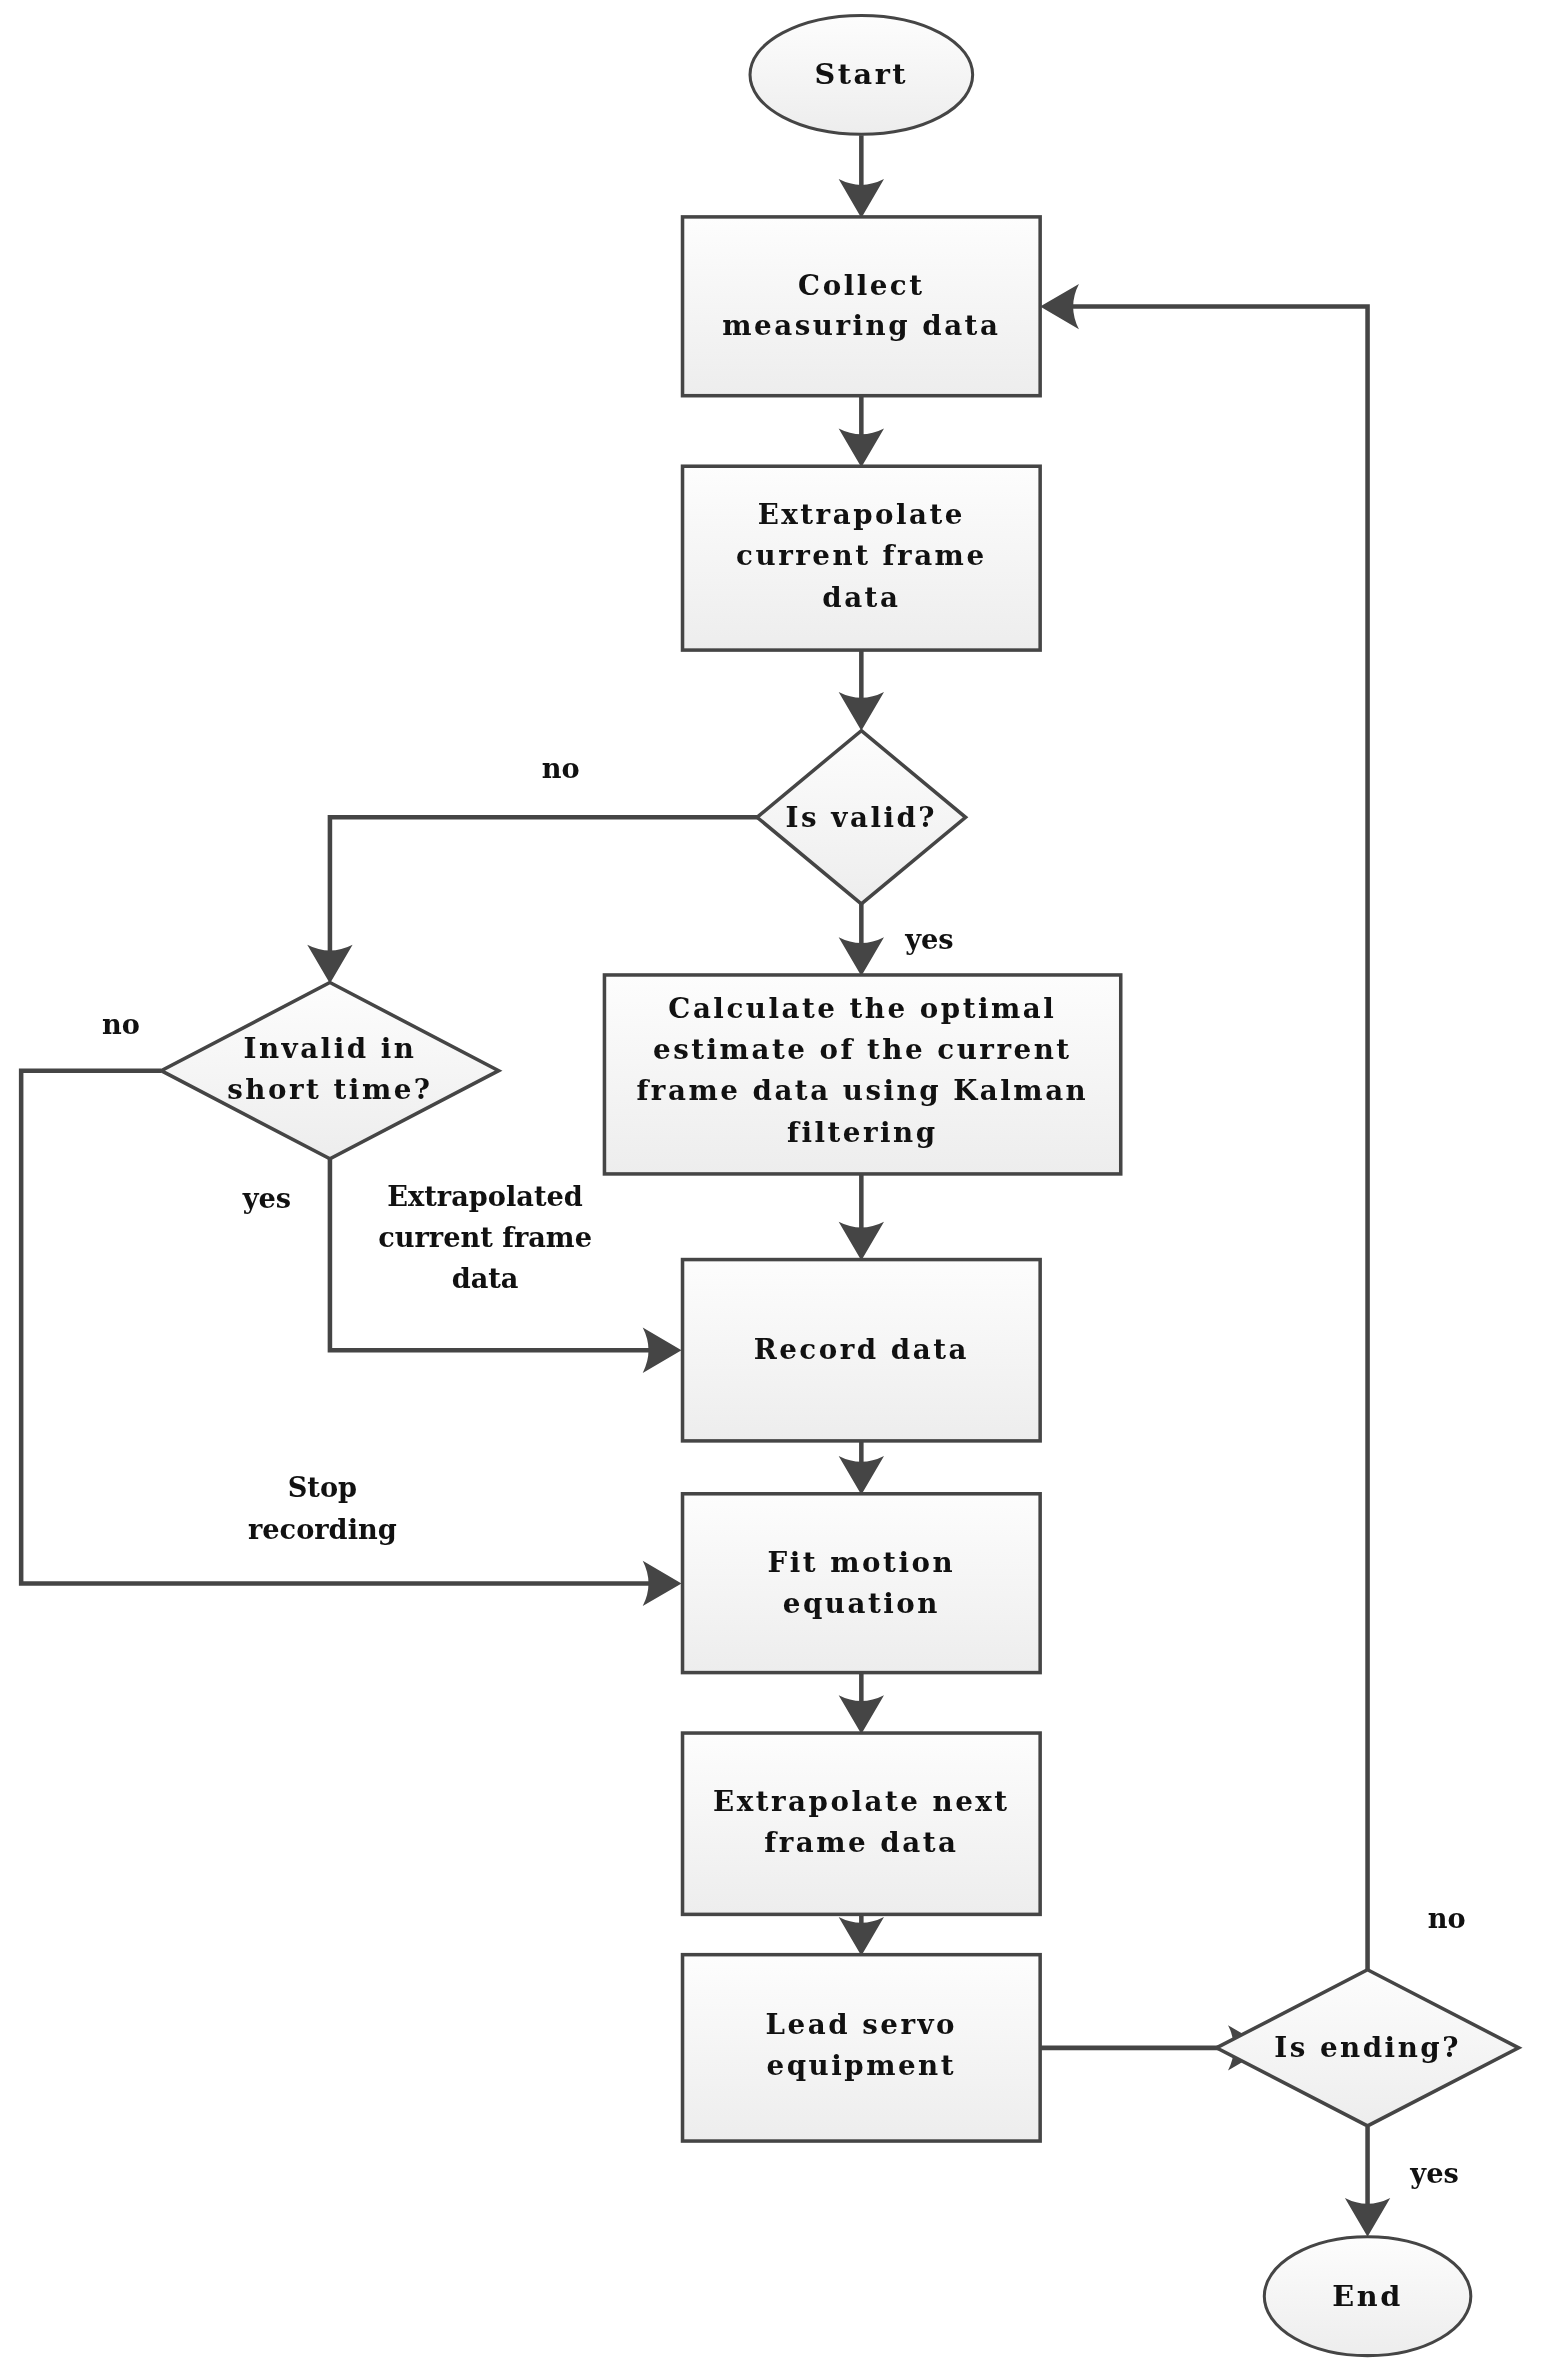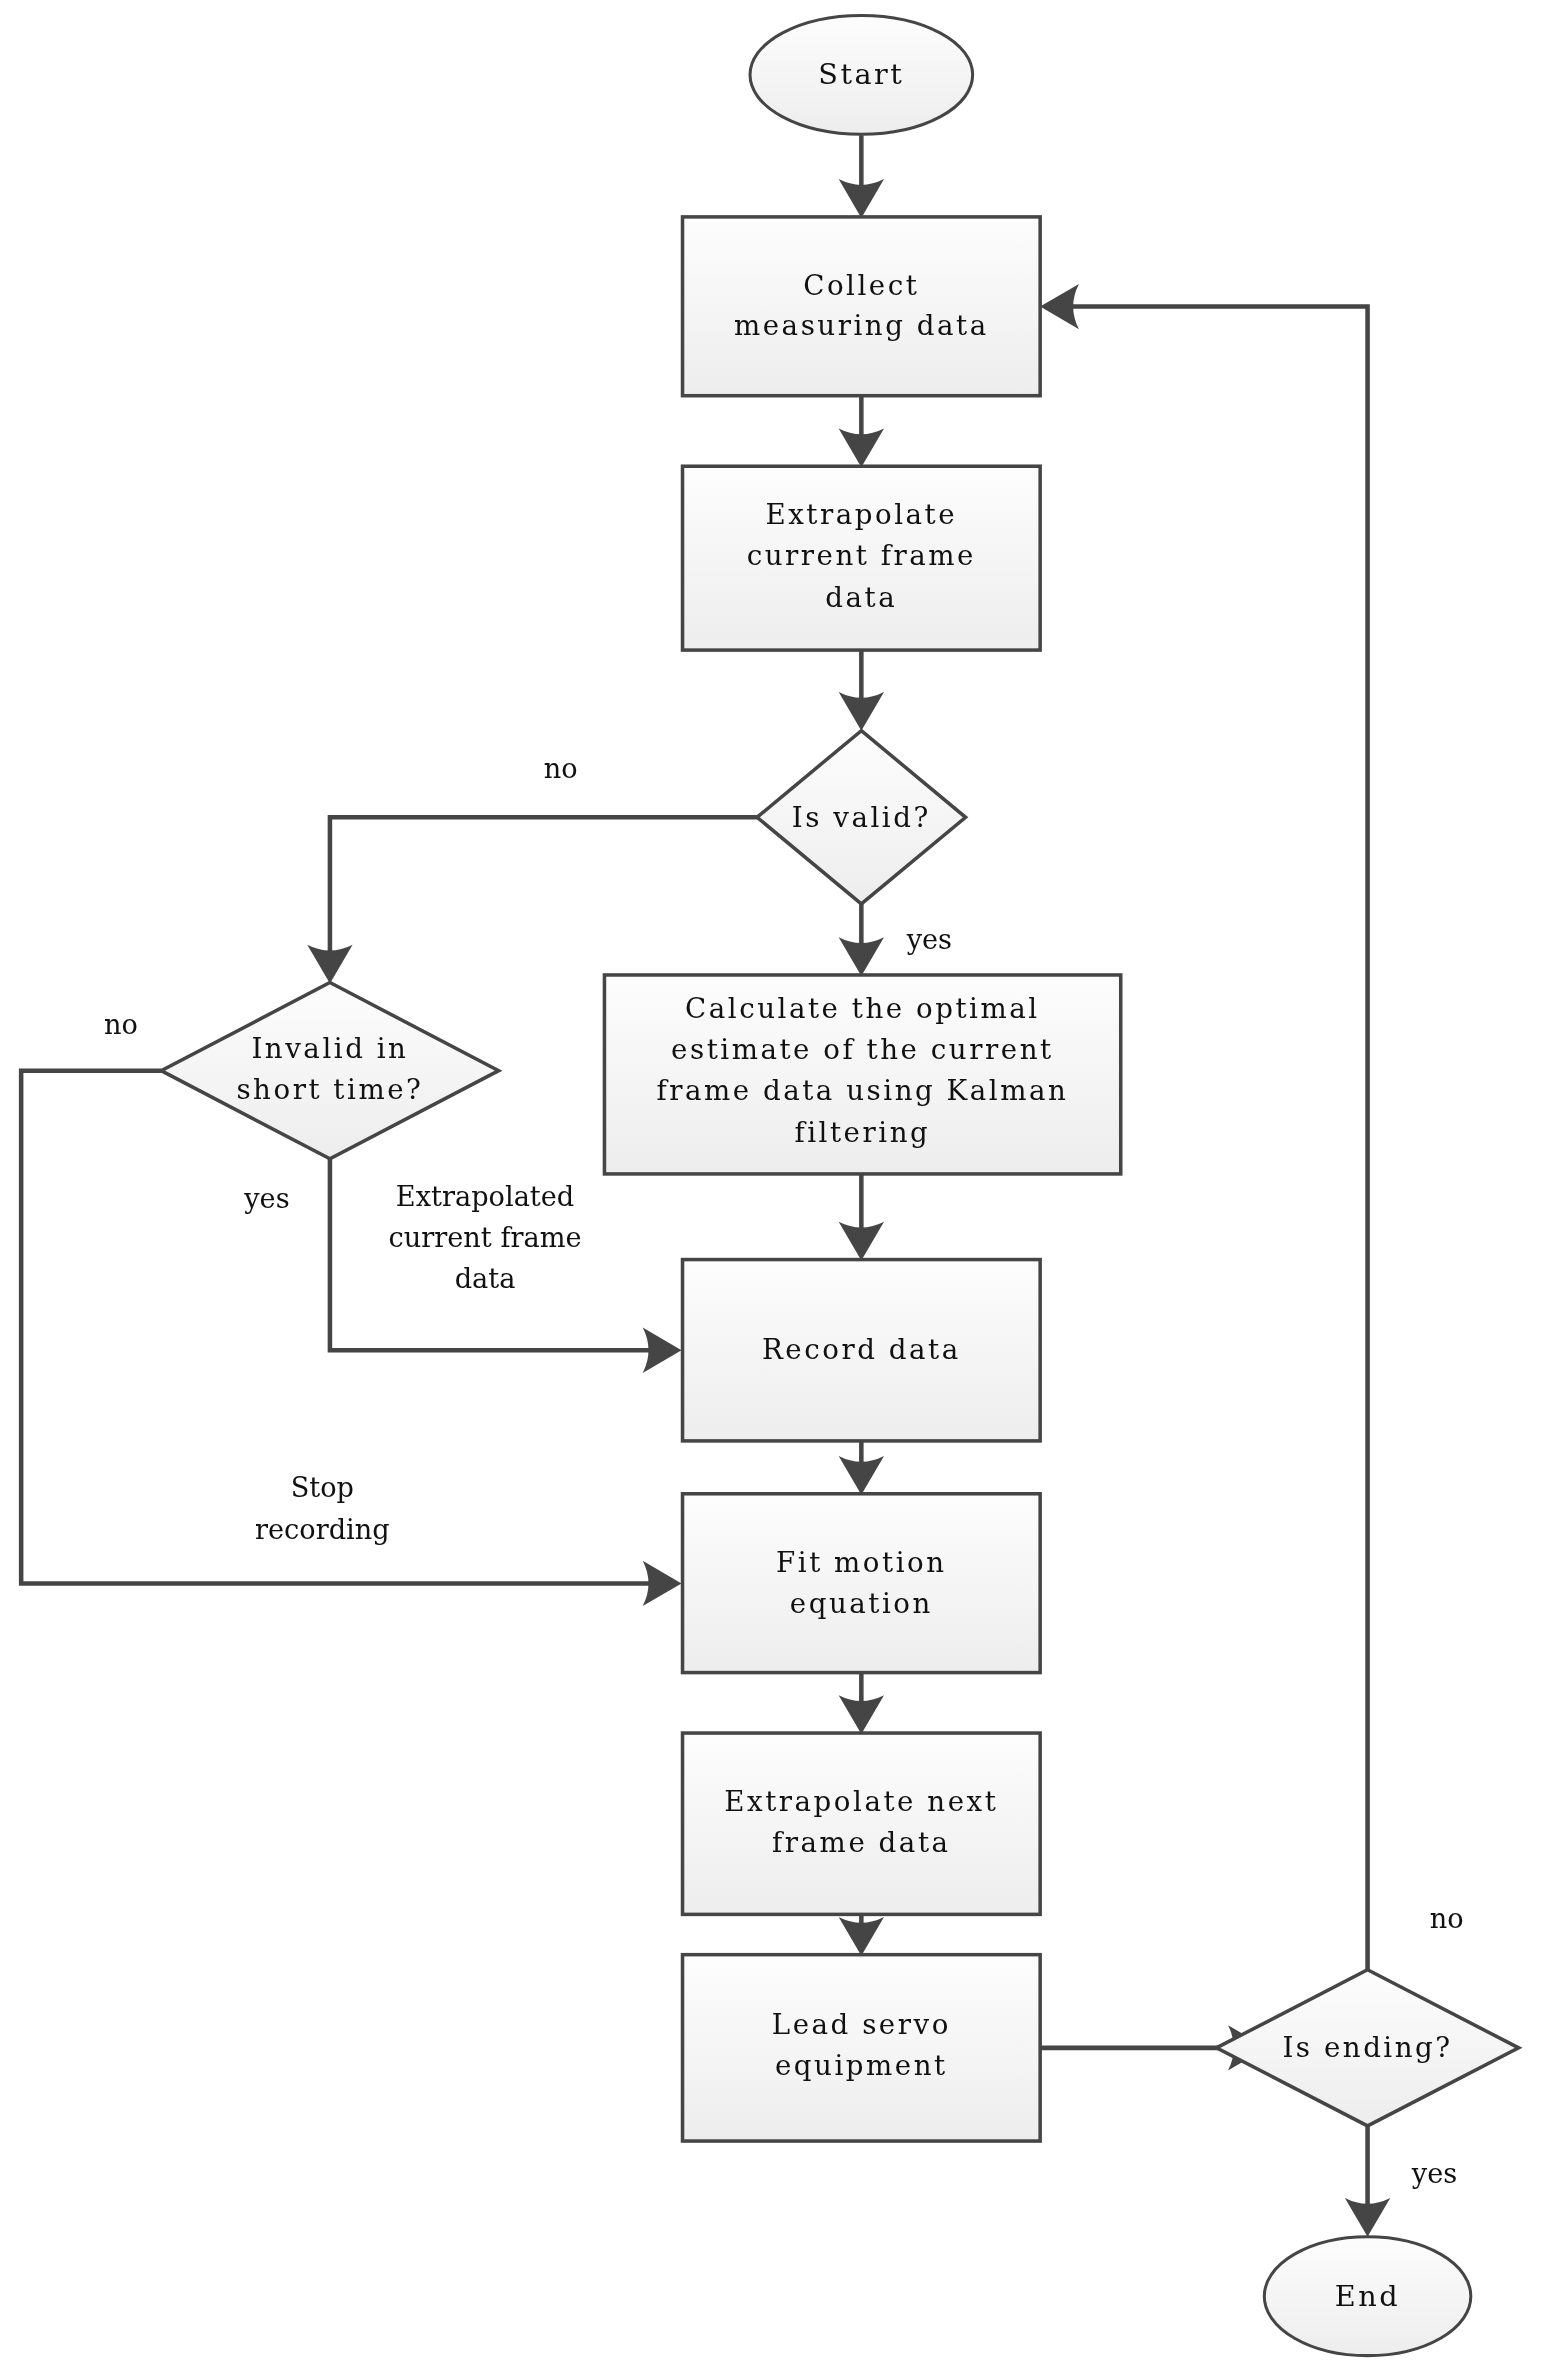--- a/index.html
+++ b/index.html
@@ -7,20 +7,21 @@
     padding: 0;
     background: #ffffff;
   }
   #canvas {
     position: relative;
     width: 1564px;
     height: 2366px;
     background: #ffffff;
     overflow: hidden;
     font-family: "DejaVu Serif", "Liberation Serif", serif;
+    font-weight: bold;
   }
   svg#flow {
     position: absolute;
     left: 0;
     top: 0;
     width: 1564px;
     height: 2366px;
   }
   .node-shape {
     stroke: #454545;

